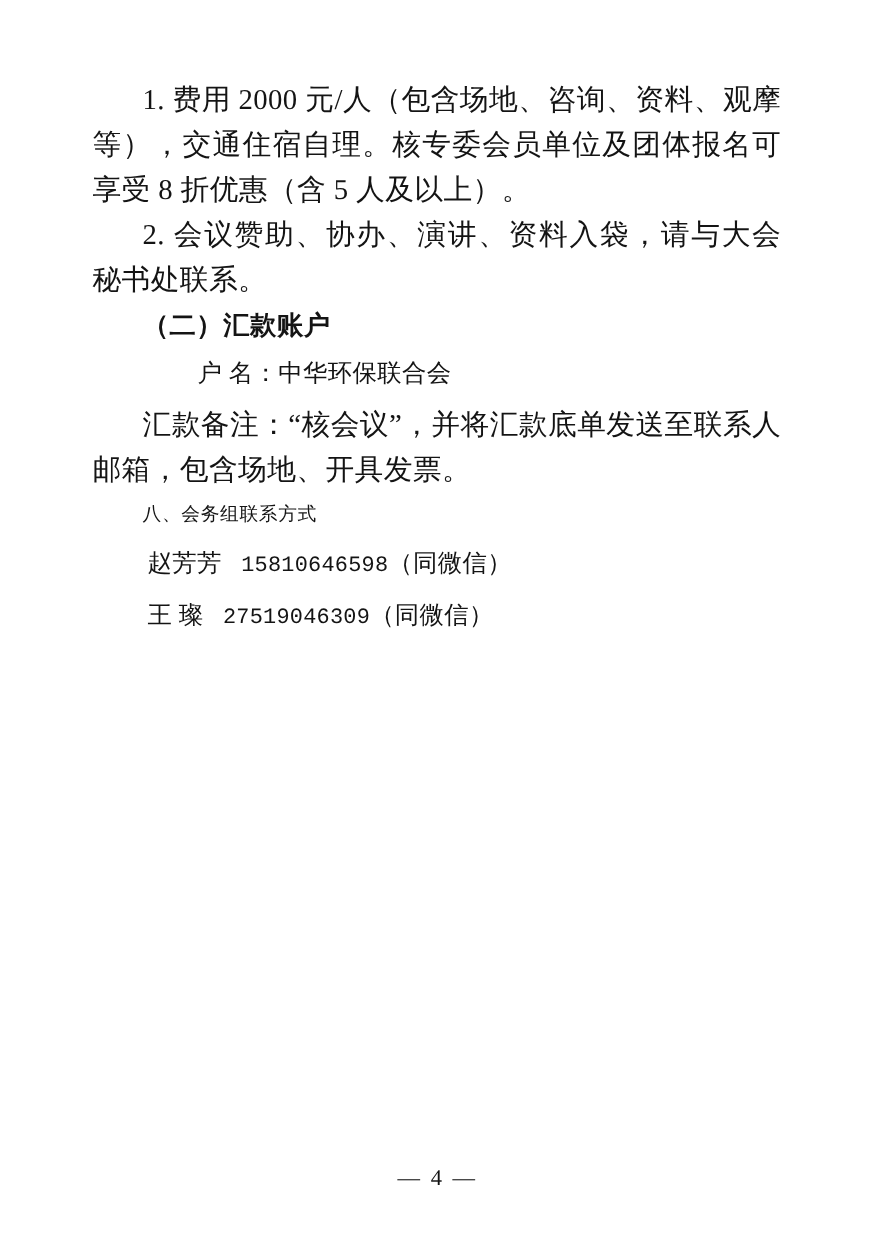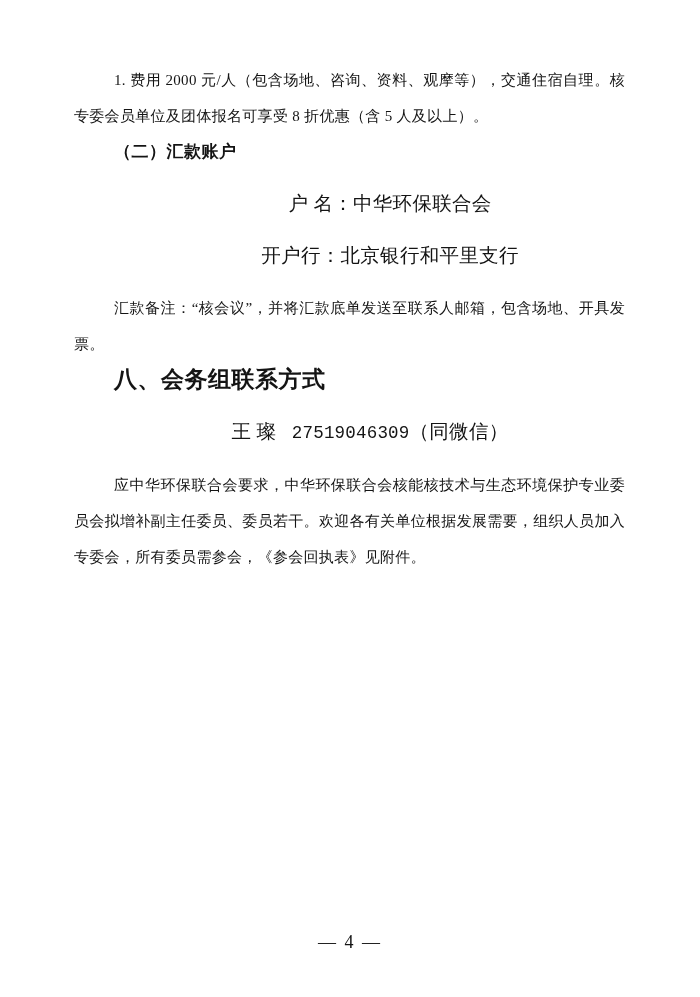--- a/index.html
+++ b/index.html
@@ -15,53 +15,52 @@
     overflow: hidden;
   }
   .page {
     position: relative;
     width: 700px;
     height: 997px;
     box-sizing: border-box;
     padding: 62px 74px 0 74px;
   }
   .para {
-    font-size: 15px;
+    font-size: 23px;
     line-height: 36px;
     text-align: justify;
     text-justify: inter-ideograph;
     margin: 0 1px 0 0;
     letter-spacing: 0.3px;
   }
   .indent2 {
     text-indent: 40px;
   }
   .heading {
-    font-size: 23px;
+    font-size: 15px;
     line-height: 36px;
-    font-weight: bold;
+    font-weight: normal;
     text-indent: 40px;
     margin: 0;
     letter-spacing: 0.5px;
   }
   .subheading {
-    font-size: 17px;
+    font-size: 21px;
     line-height: 36px;
     font-weight: bold;
     text-indent: 40px;
     margin: 0;
     letter-spacing: 0.5px;
   }
   .kv {
     font-size: 19.5px;
     line-height: 36px;
-    margin: 16px;
+    margin: 4px;
     text-indent: 40px;
     letter-spacing: 0.3px;
-    text-align: center;
   }
   .kv .label {
     display: inline-block;
   }
   .mono {
     font-family: "Liberation Mono", "DejaVu Sans Mono", monospace;
     font-size: 17.5px;
     letter-spacing: 0.2px;
   }
   .footer {
@@ -76,40 +75,40 @@
   }
   .block { margin-bottom: 0; }
 </style>
 </head>
 <body>
 
 <div class="page">
 
   <p class="para indent2 block">1. 费用 2000 元/人（包含场地、咨询、资料、观摩等），交通住宿自理。核专委会员单位及团体报名可享受 8 折优惠（含 5 人及以上）。</p>
 
+  <p class="para indent2 block">2. 会议赞助、协办、演讲、资料入袋，请与大会秘书处联系。</p>
 
   <p class="subheading">（二）汇款账户</p>
 
   <p class="kv">
     <span class="label">户    名：</span><span>中华环保联合会</span>
   </p>
 
-  <p class="kv">
-    <span class="label">开户行：</span><span>北京银行和平里支行</span>
-  </p>
 
 
   <p class="para indent2 block">汇款备注：“核会议”，并将汇款底单发送至联系人邮箱，包含场地、开具发票。</p>
 
   <p class="heading">八、会务组联系方式</p>
 
+  <p class="kv">
+    <span>赵芳芳</span>&nbsp;&nbsp;&nbsp;<span class="mono">15810646598</span><span>（同微信）</span>
+  </p>
 
   <p class="kv">
     <span>王    璨</span>&nbsp;&nbsp;&nbsp;<span class="mono">27519046309</span><span>（同微信）</span>
   </p>
 
 
 
-  <p class="para indent2 block">应中华环保联合会要求，中华环保联合会核能核技术与生态环境保护专业委员会拟增补副主任委员、委员若干。欢迎各有关单位根据发展需要，组织人员加入专委会，所有委员需参会，《参会回执表》见附件。</p>
 
   <div class="footer">— 4 —</div>
 
 </div>
 
 </body></html>

